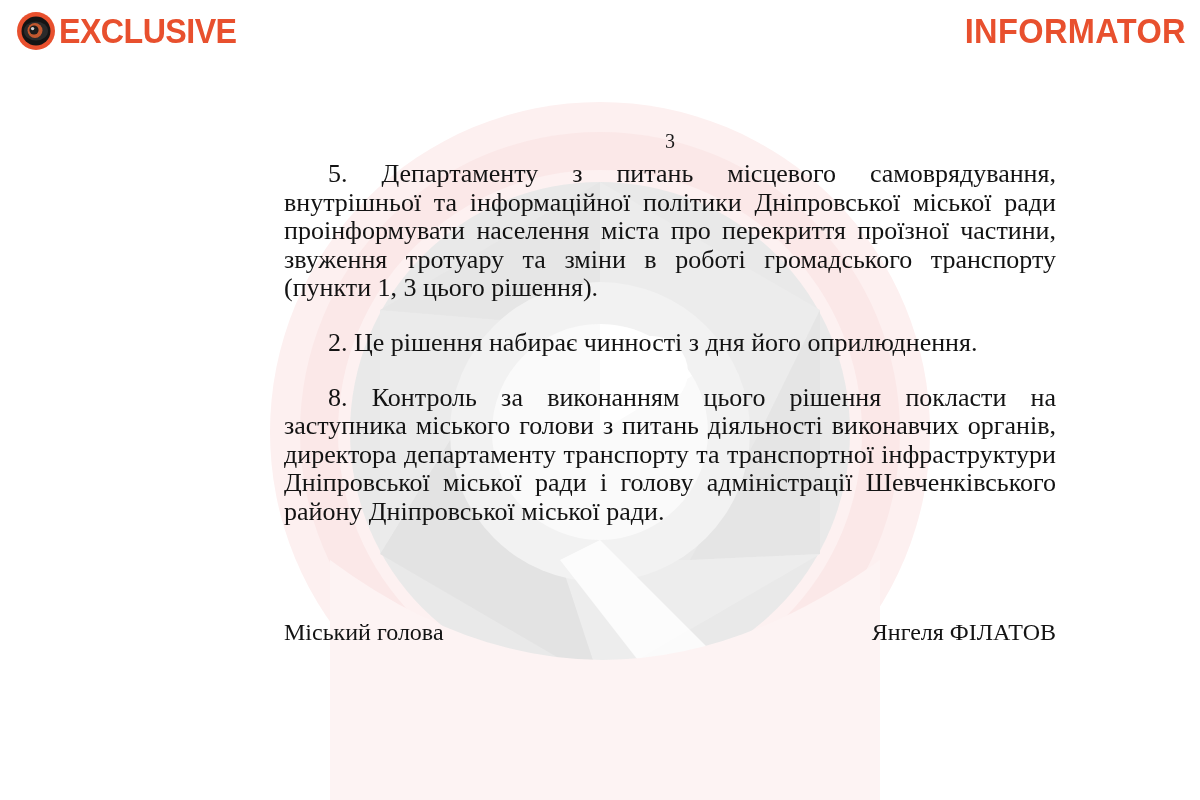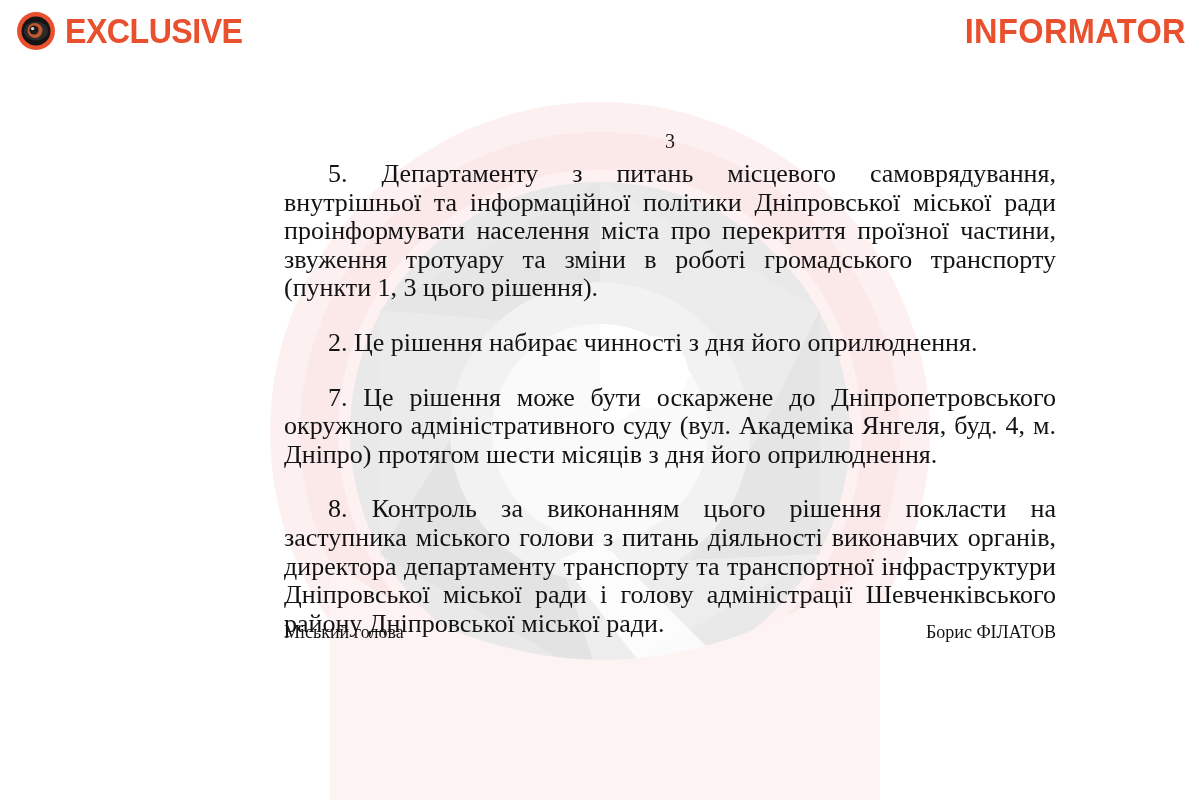--- a/index.html
+++ b/index.html
@@ -35,21 +35,21 @@
     width: 1200px;
     height: 68px;
     z-index: 3;
   }
   .brand-left {
     position: absolute;
     left: 16px;
     top: 11px;
     display: flex;
     align-items: center;
-    gap: 12px;
+    gap: 6px;
   }
   .eye-logo {
     display: block;
     width: 40px;
     height: 40px;
     flex: 0 0 auto;
   }
   .brand-left-text {
     font-family: "Liberation Sans", "DejaVu Sans", sans-serif;
     font-weight: 700;
@@ -105,21 +105,21 @@
   .doc-para:last-of-type { margin-bottom: 8px; }
 
   .signature-row {
     position: absolute;
     left: 284px;
     top: 618px;
     width: 772px;
     display: flex;
     justify-content: space-between;
     align-items: baseline;
-    font-size: 18px;
+    font-size: 24px;
     line-height: 28px;
     color: #131313;
     z-index: 2;
   }
 </style>
 </head>
 <body>
 
 <svg class="watermark" viewBox="0 0 1200 800" xmlns="http://www.w3.org/2000/svg" aria-hidden="true">
   <defs>
@@ -166,20 +166,19 @@
   </div>
 
   <div class="brand-right-text">INFORMATOR</div>
 </div>
 
 <div class="document">
   <div class="page-number">3</div>
 
   <p class="doc-para">5. Департаменту з питань місцевого самоврядування, внутрішньої та ін­формаційної політики Дніпровської міської ради проінформувати населення міста про перекриття проїзної частини, звуження тротуару та зміни в роботі громадського транспорту (пункти 1, 3 цього рішення).</p>
   <p class="doc-para">2. Це рішення набирає чинності з дня його оприлюднення.</p>
-  <p class="doc-para">7. Це рішення може бути оскаржене до Дніпропетровського окружного адміністративного суду (вул. Академіка Янгеля, буд. 4, м. Дніпро) протягом шести місяців з дня його оприлюднення.</p>
   <p class="doc-para">8. Контроль за виконанням цього рішення покласти на заступника мі­ського голови з питань діяльності виконавчих органів, директора департаме­нту транспорту та транспортної інфраструктури Дніпровської міської ради і голову адміністрації Шевченківського району Дніпровської міської ради.</p>
 </div>
 
 <div class="signature-row">
   <span>Міський голова</span>
-  <span>Борис ФІЛАТОВ</span>
+  <span>Янгеля ФІЛАТОВ</span>
 </div>
 
 </body></html>

